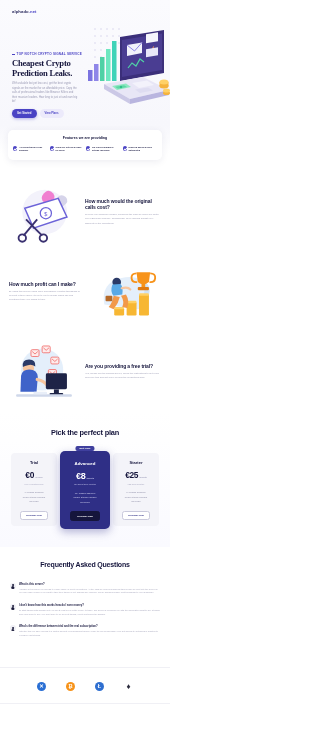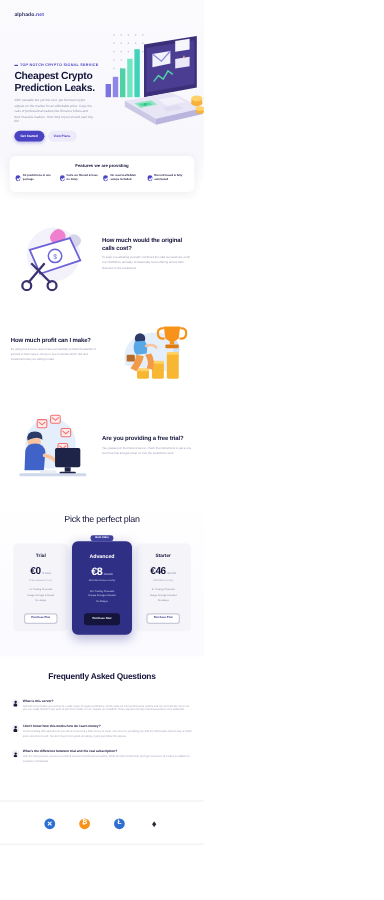--- a/index.html
+++ b/index.html
@@ -31,21 +31,21 @@
   .eyebrow {
     font-size: 3.1px; font-weight: 700; color: #4a43c4;
     letter-spacing: .22px; text-transform: uppercase;
     display: flex; align-items: center; gap: 1.6px;
   }
   .eyebrow:before {
     content: ""; width: 3px; height: .6px; background: #4a43c4; display: block;
   }
   .hero-title {
     font-size: 8.6px; font-weight: 700; line-height: 1.16;
-    color: #15153c; margin-top: 3px; letter-spacing: -.25px;
+    color: #15153c; margin-top: 3px; letter-spacing: -.25px; font-family: Liberation Serif, serif;
   }
   .hero-sub {
     margin-top: 3.5px; font-size: 2.7px; line-height: 1.62;
     color: #9a9ab4; width: 66px;
   }
   .hero-btns { margin-top: 5px; display: flex; gap: 3px; }
   .btn {
     border-radius: 5px; font-size: 2.7px; font-weight: 700;
     padding: 2.6px 5px; border: none; cursor: pointer; white-space: nowrap;
   }
@@ -89,21 +89,21 @@
   .sec-copy { flex: 1; }
   .sec-title {
     font-size: 5px; font-weight: 700; line-height: 1.22; color: #15153c;
     letter-spacing: -.1px;
   }
   .sec-body { margin-top: 3px; font-size: 2.4px; line-height: 1.72; color: #a0a0b8; }
 
   
   .pricing { padding: 16px 0 18px; background: linear-gradient(180deg,#ffffff,#fafaff); }
   .pricing-title {
-    text-align: center; font-size: 7.4px; font-weight: 400; color: #15153c;
+    text-align: center; font-size: 7.4px; font-weight: 700; color: #15153c;
     letter-spacing: -.2px; margin-bottom: 14px;
   }
   .plans { display: flex; align-items: center; justify-content: center; gap: 3px; padding: 0 6px; }
   .plan {
     background: #f4f4f9; border-radius: 4px; padding: 7px 4px 6px;
     width: 46px; text-align: center; position: relative;
   }
   .plan.featured {
     background: #2f2f86; color: #fff; padding: 10px 4px 8px; width: 50px;
     border-radius: 5px; box-shadow: 0 3px 9px rgba(47,47,134,.35); z-index: 2;
@@ -393,21 +393,21 @@
           <div class="pf">10+ Trading Channels</div>
           <div class="pf">Unique Storage Included</div>
           <div class="pf">No Delays</div>
         </div>
         <button class="plan-btn">Purchase Now</button>
       </div>
 
       <div class="plan">
         <div class="plan-name">Starter</div>
         <div class="price-row">
-          <span class="price">€46</span>
+          <span class="price">€25</span>
           <span class="per">/month</span>
         </div>
         <div class="plan-note">€25 billed monthly</div>
         <div class="plan-feats">
           <div class="pf">5+ Trading Channels</div>
           <div class="pf">Usage Storage Included</div>
           <div class="pf">No delays</div>
         </div>
         <button class="plan-btn">Purchase Plan</button>
       </div>

